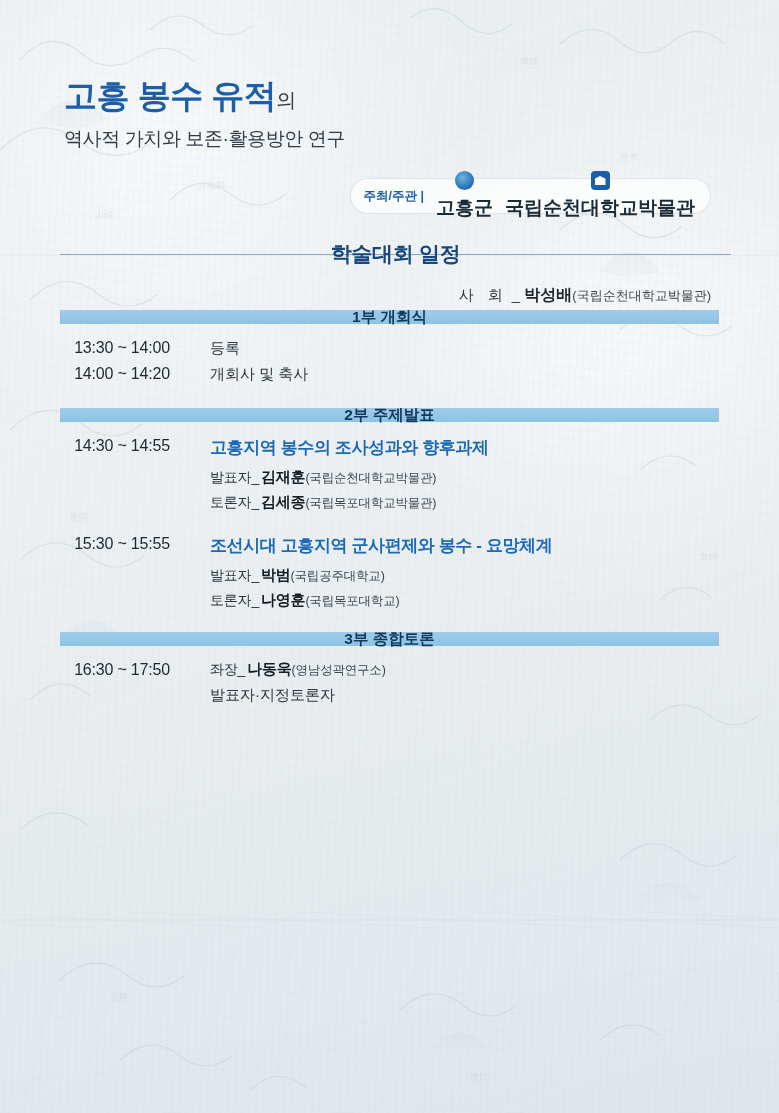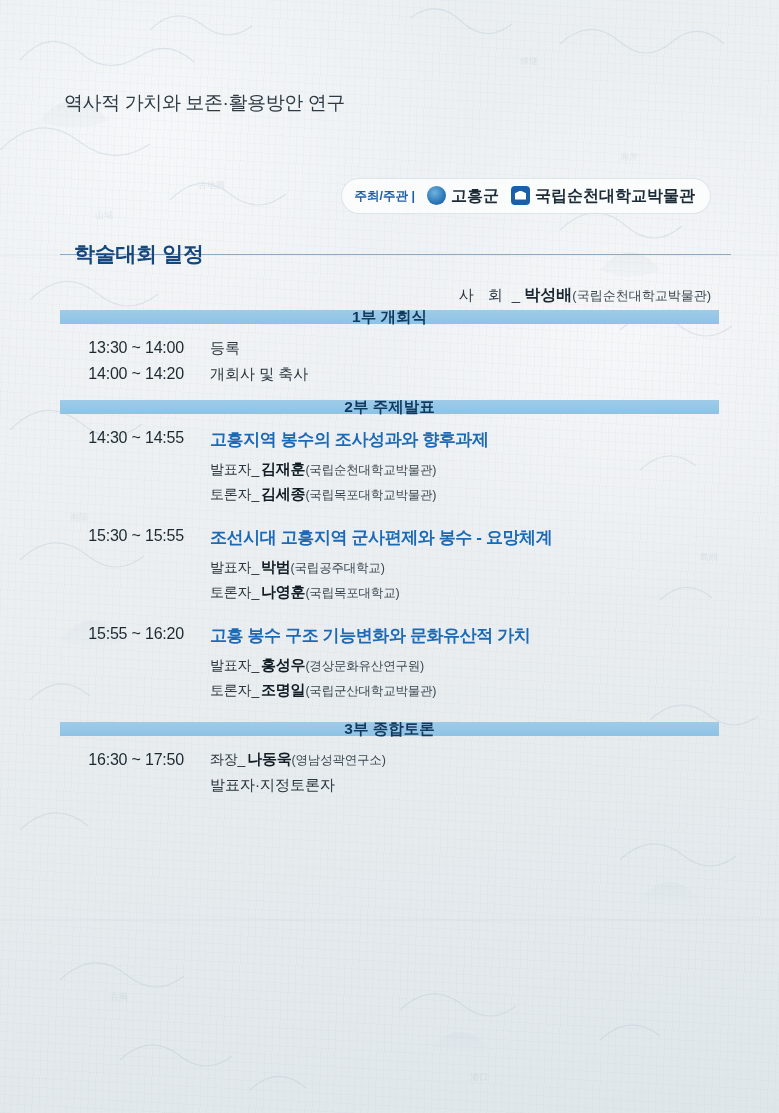--- a/index.html
+++ b/index.html
@@ -107,26 +107,27 @@
     box-shadow: 0 0 0 1px rgba(120,150,175,0.22) inset;
   }
   .host-label {
     color: #1c5fa8;
     font-size: 12.5px;
     font-weight: bold;
     white-space: nowrap;
   }
   .host-org {
     display: flex;
-    align-items: flex-start;
+    align-items: center;
     gap: 5px;
-    font-size: 16px;
+    font-size: 19px;
     font-weight: bold;
     color: #1a2a36;
     white-space: nowrap;
+    flex-direction: column;
   }
   .org-mark {
     width: 19px; height: 19px;
     border-radius: 4px;
     display: inline-block;
   }
   .org-mark.goheung {
     background: radial-gradient(circle at 40% 35%, #6fb3dd 0%, #2b76b8 60%, #1b5a95 100%);
     border-radius: 50%;
   }
@@ -142,21 +143,21 @@
     background: #ffffff;
     clip-path: polygon(50% 0, 100% 30%, 100% 100%, 0 100%, 0 30%);
   }
 
   
   .program-title-wrap {
     position: absolute;
     left: 60px;
     right: 48px;
     top: 240px;
-    text-align: left;
+    text-align: center;
   }
   .program-title {
     display: inline-block;
     font-size: 21px;
     font-weight: bold;
     color: #17477c;
     letter-spacing: -0.3px;
     padding: 0 14px;
     background: transparent;
     position: relative;
@@ -196,31 +197,31 @@
     background: linear-gradient(180deg, #9ecbe8 0%, #8ec3e4 100%);
     color: #12385e;
     font-size: 15.5px;
     font-weight: bold;
     display: flex;
     align-items: center;
     justify-content: center;
     letter-spacing: 0px;
     margin-bottom: 14px;
   }
-  .session-bar.gap-top { margin-top: 16px; }
+  .session-bar.gap-top { margin-top: 24px; }
 
   .row {
     display: flex;
     align-items: flex-start;
     margin-bottom: 6px;
   }
   .row .time {
     width: 150px;
     flex: 0 0 150px;
-    text-align: right;
+    text-align: center;
     padding-right: 26px;
     font-size: 16px;
     color: #1d2930;
     letter-spacing: -0.2px;
     white-space: nowrap;
     padding-top: 1px;
   }
   .row .body { flex: 1 1 auto; }
   .row .simple {
     font-size: 15px;
@@ -303,20 +304,23 @@
       <text x="700" y="560">島嶼</text>
       <text x="110" y="1000">古興</text>
       <text x="470" y="1080">浦口</text>
     </g>
   </svg>
   <div class="paper-grain"></div>
 
   <div class="header">
 
     <div class="title-block">
+      <div class="main-title">
+        <span>고흥 봉수 유적</span><span class="suffix">의</span>
+      </div>
       <div class="sub-title">역사적 가치와 보존·활용방안 연구</div>
     </div>
 
 
     <div class="host-bar">
       <span class="host-label">주최/주관 |</span>
       <span class="host-org">
         <span class="org-mark goheung"></span>
         <span>고흥군</span>
       </span>
@@ -376,32 +380,20 @@
         <div class="topic">조선시대 고흥지역 군사편제와 봉수 - 요망체계</div>
         <div class="person">
           <span class="role">발표자_</span><span class="name">박범</span><span class="affil">(국립공주대학교)</span>
         </div>
         <div class="person">
           <span class="role">토론자_</span><span class="name">나영훈</span><span class="affil">(국립목포대학교)</span>
         </div>
       </div>
     </div>
 
-    <div class="row block-presentation">
-      <div class="time">15:55 ~ 16:20</div>
-      <div class="body">
-        <div class="topic">고흥 봉수 구조 기능변화와 문화유산적 가치</div>
-        <div class="person">
-          <span class="role">발표자_</span><span class="name">홍성우</span><span class="affil">(경상문화유산연구원)</span>
-        </div>
-        <div class="person">
-          <span class="role">토론자_</span><span class="name">조명일</span><span class="affil">(국립군산대학교박물관)</span>
-        </div>
-      </div>
-    </div>
 
     <div class="session-bar">3부 종합토론</div>
 
     <div class="row final-block">
       <div class="time">16:30 ~ 17:50</div>
       <div class="body">
         <div class="person">
           <span class="role">좌장_</span><span class="name">나동욱</span><span class="affil">(영남성곽연구소)</span>
         </div>
         <div class="simple">발표자·지정토론자</div>

